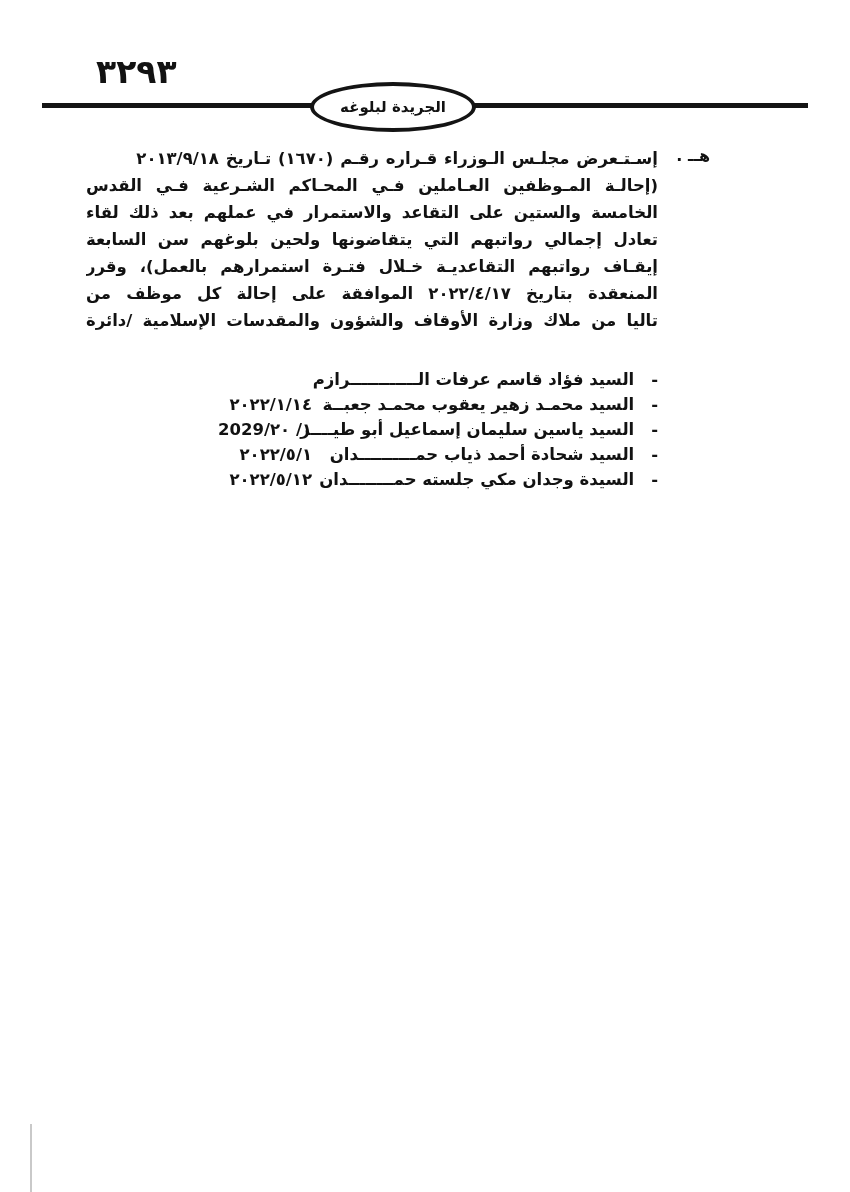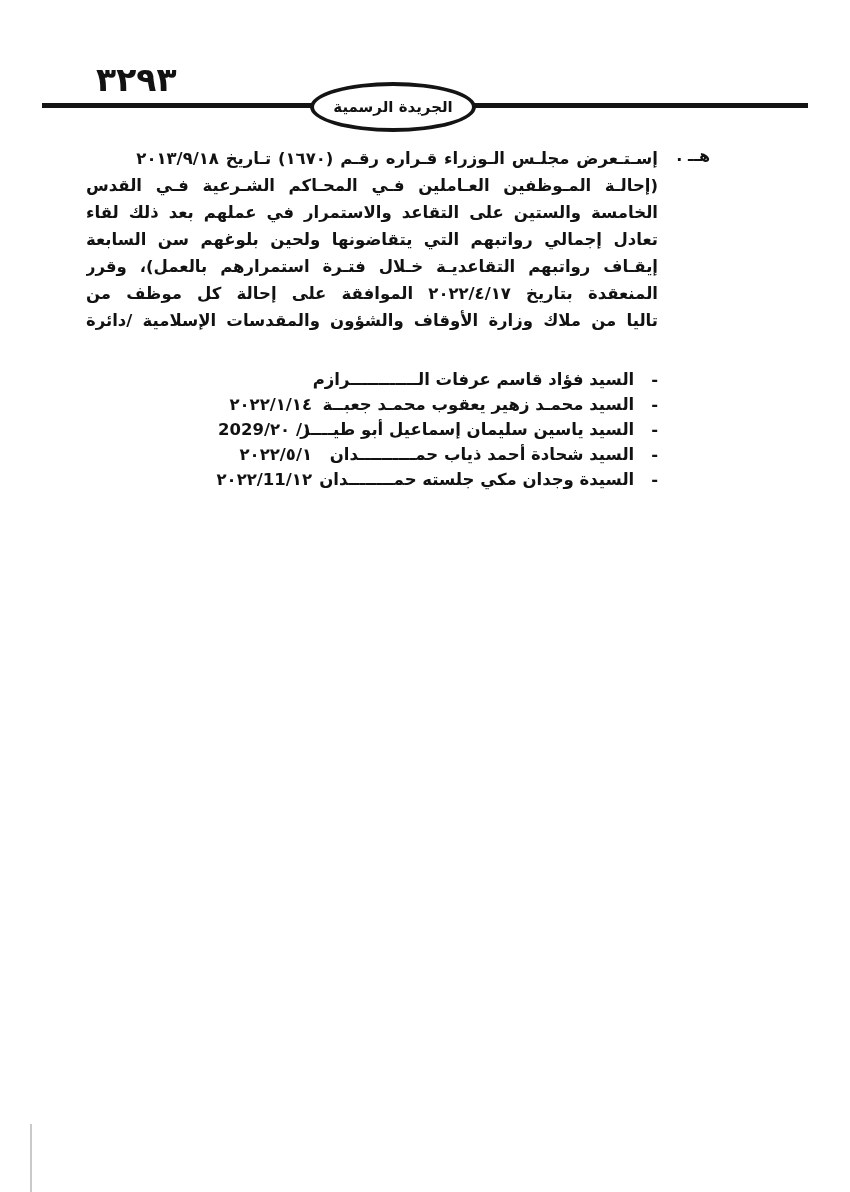--- a/index.html
+++ b/index.html
@@ -17,21 +17,20 @@
   }
   
   .page-number {
     position: absolute;
     left: 96px;
     top: 52px;
     font-size: 33px;
     font-weight: bold;
     letter-spacing: 2px;
     direction: rtl;
-    margin-top: 8px;
   }
   .header-rule {
     position: absolute;
     left: 42px;
     top: 103px;
     width: 766px;
     height: 5px;
     background: #141414;
   }
   .header-badge {
@@ -130,21 +129,21 @@
     background: #c9c9c9;
   }
 </style>
 </head>
 <body>
 
 <div class="page-number">٣٢٩٣</div>
 
 <div class="header-rule"></div>
 <div class="header-badge">
-  <span>الجريدة الرسمية</span>
+  <span>الجريدة لبلوغه</span>
 </div>
 
 <div class="item-marker">هــ .</div>
 
 <div class="decision-paragraph">
   <div class="line first">إسـتـعرض مجلـس الـوزراء قـراره رقـم (١٦٧٠) تـاريخ ٢٠١٣/٩/١٨ المتضـمن</div>
   <div class="line">(إحالـة المـوظفين العـاملين فـي المحـاكم الشـرعية فـي القدس الشـريف عنـد بلـوغهم</div>
   <div class="line">الخامسة والستين على التقاعد والاستمرار في عملهم بعد ذلك لقاء مكافأة ماليـة شـهرية</div>
   <div class="line">تعادل إجمالي رواتبهم التي يتقاضونها ولحين بلوغهم سن السابعة والستين علـى أن يتم</div>
   <div class="line">إيقـاف رواتبهم التقاعديـة خـلال فتـرة استمرارهم بالعمل)، وقرر المجلس في جلسته</div>
@@ -173,18 +172,18 @@
 
   <div class="retiree-row">
     <span class="retiree-bullet">-</span>
     <span class="retiree-name">السيد شحادة أحمد ذياب حمــــــــــدان</span>
     <span class="retiree-date">٢٠٢٢/٥/١</span>
   </div>
 
   <div class="retiree-row">
     <span class="retiree-bullet">-</span>
     <span class="retiree-name">السيدة وجدان مكي جلسته حمــــــــدان</span>
-    <span class="retiree-date">٢٠٢٢/11/١٢</span>
+    <span class="retiree-date">٢٠٢٢/٥/١٢</span>
   </div>
 
 </div>
 
 <div class="scan-artifact-line"></div>
 
 </body></html>

